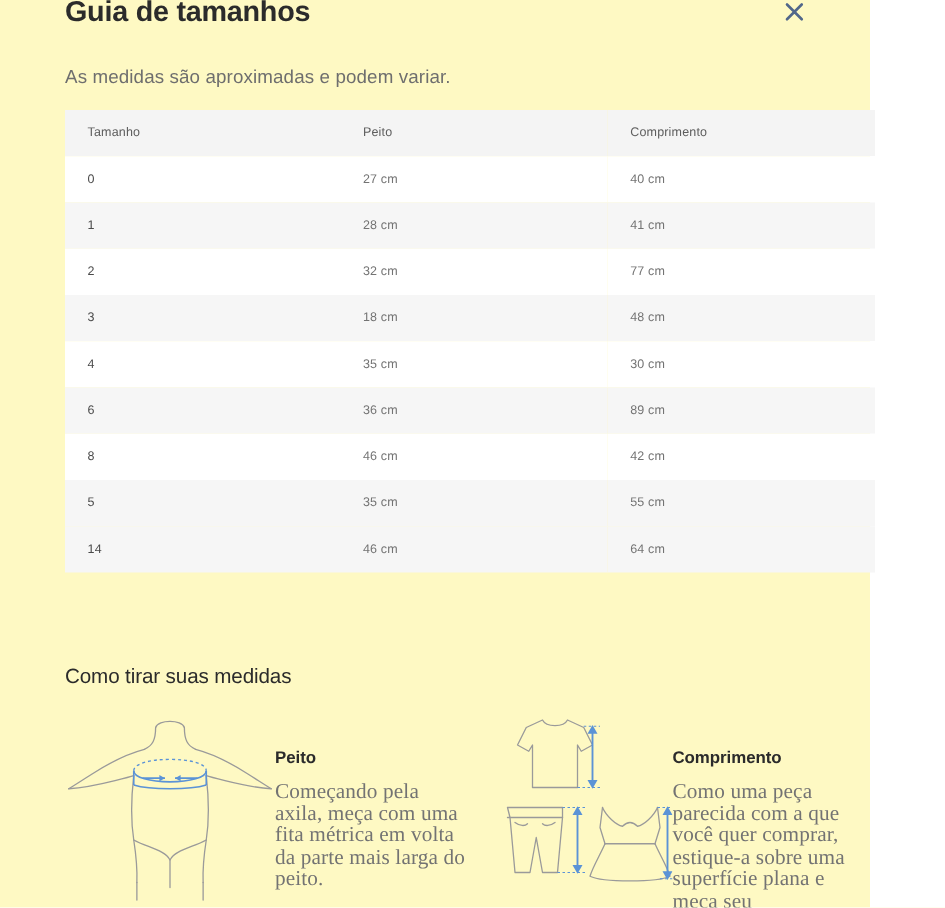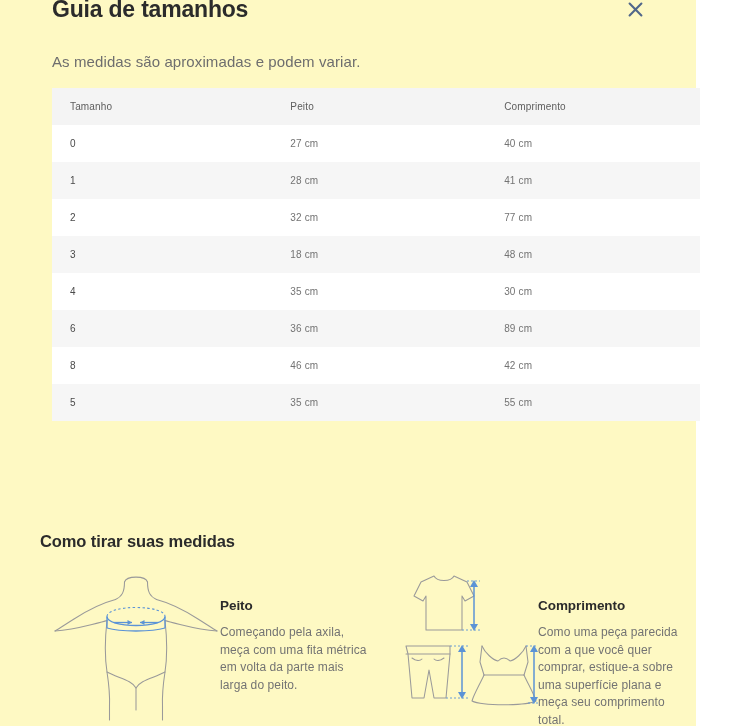--- a/index.html
+++ b/index.html
@@ -106,23 +106,23 @@
     background: #ffffff;
   }
   col.col-size { width: 34%; }
   col.col-chest { width: 33%; }
   col.col-len { width: 33%; }
 
   
   .howto-title {
     position: absolute;
     top: 532px;
-    left: 40px;
+    left: 52px;
     font-size: 16.5px;
-    font-weight: 700;
+    font-weight: 400;
     color: #2b2b2b;
     letter-spacing: -0.1px;
     margin: 0;
     text-align: center;
   }
 
   .howto {
     position: absolute;
     top: 570px;
     left: 52px;
@@ -148,25 +148,26 @@
   }
   .txt h3 {
     margin: 0 0 11px 0;
     font-size: 13.5px;
     font-weight: 700;
     color: #2b2b2b;
     letter-spacing: -0.05px;
   }
   .txt p {
     margin: 0;
-    font-size: 12px;
+    font-size: 17px;
     line-height: 17.5px;
     color: #737373;
     letter-spacing: 0.1px;
     max-width: 152px;
+    font-family: Liberation Serif, serif;
   }
   .garments {
     display: block;
   }
 </style>
 </head>
 <body>
 
 <div class="modal">
 
@@ -228,20 +229,25 @@
           <tr class="plain">
             <td class="c-size">8</td>
             <td class="c-val">46 cm</td>
             <td class="c-val">42 cm</td>
           </tr>
           <tr class="shaded">
             <td class="c-size">5</td>
             <td class="c-val">35 cm</td>
             <td class="c-val">55 cm</td>
           </tr>
+          <tr class="shaded">
+            <td class="c-size">14</td>
+            <td class="c-val">46 cm</td>
+            <td class="c-val">64 cm</td>
+          </tr>
         </tbody>
     </table>
   </div>
 
   <h2 class="howto-title">Como tirar suas medidas</h2>
 
   <div class="howto">
 
     <div class="col-chest-block">
       <div class="fig">

